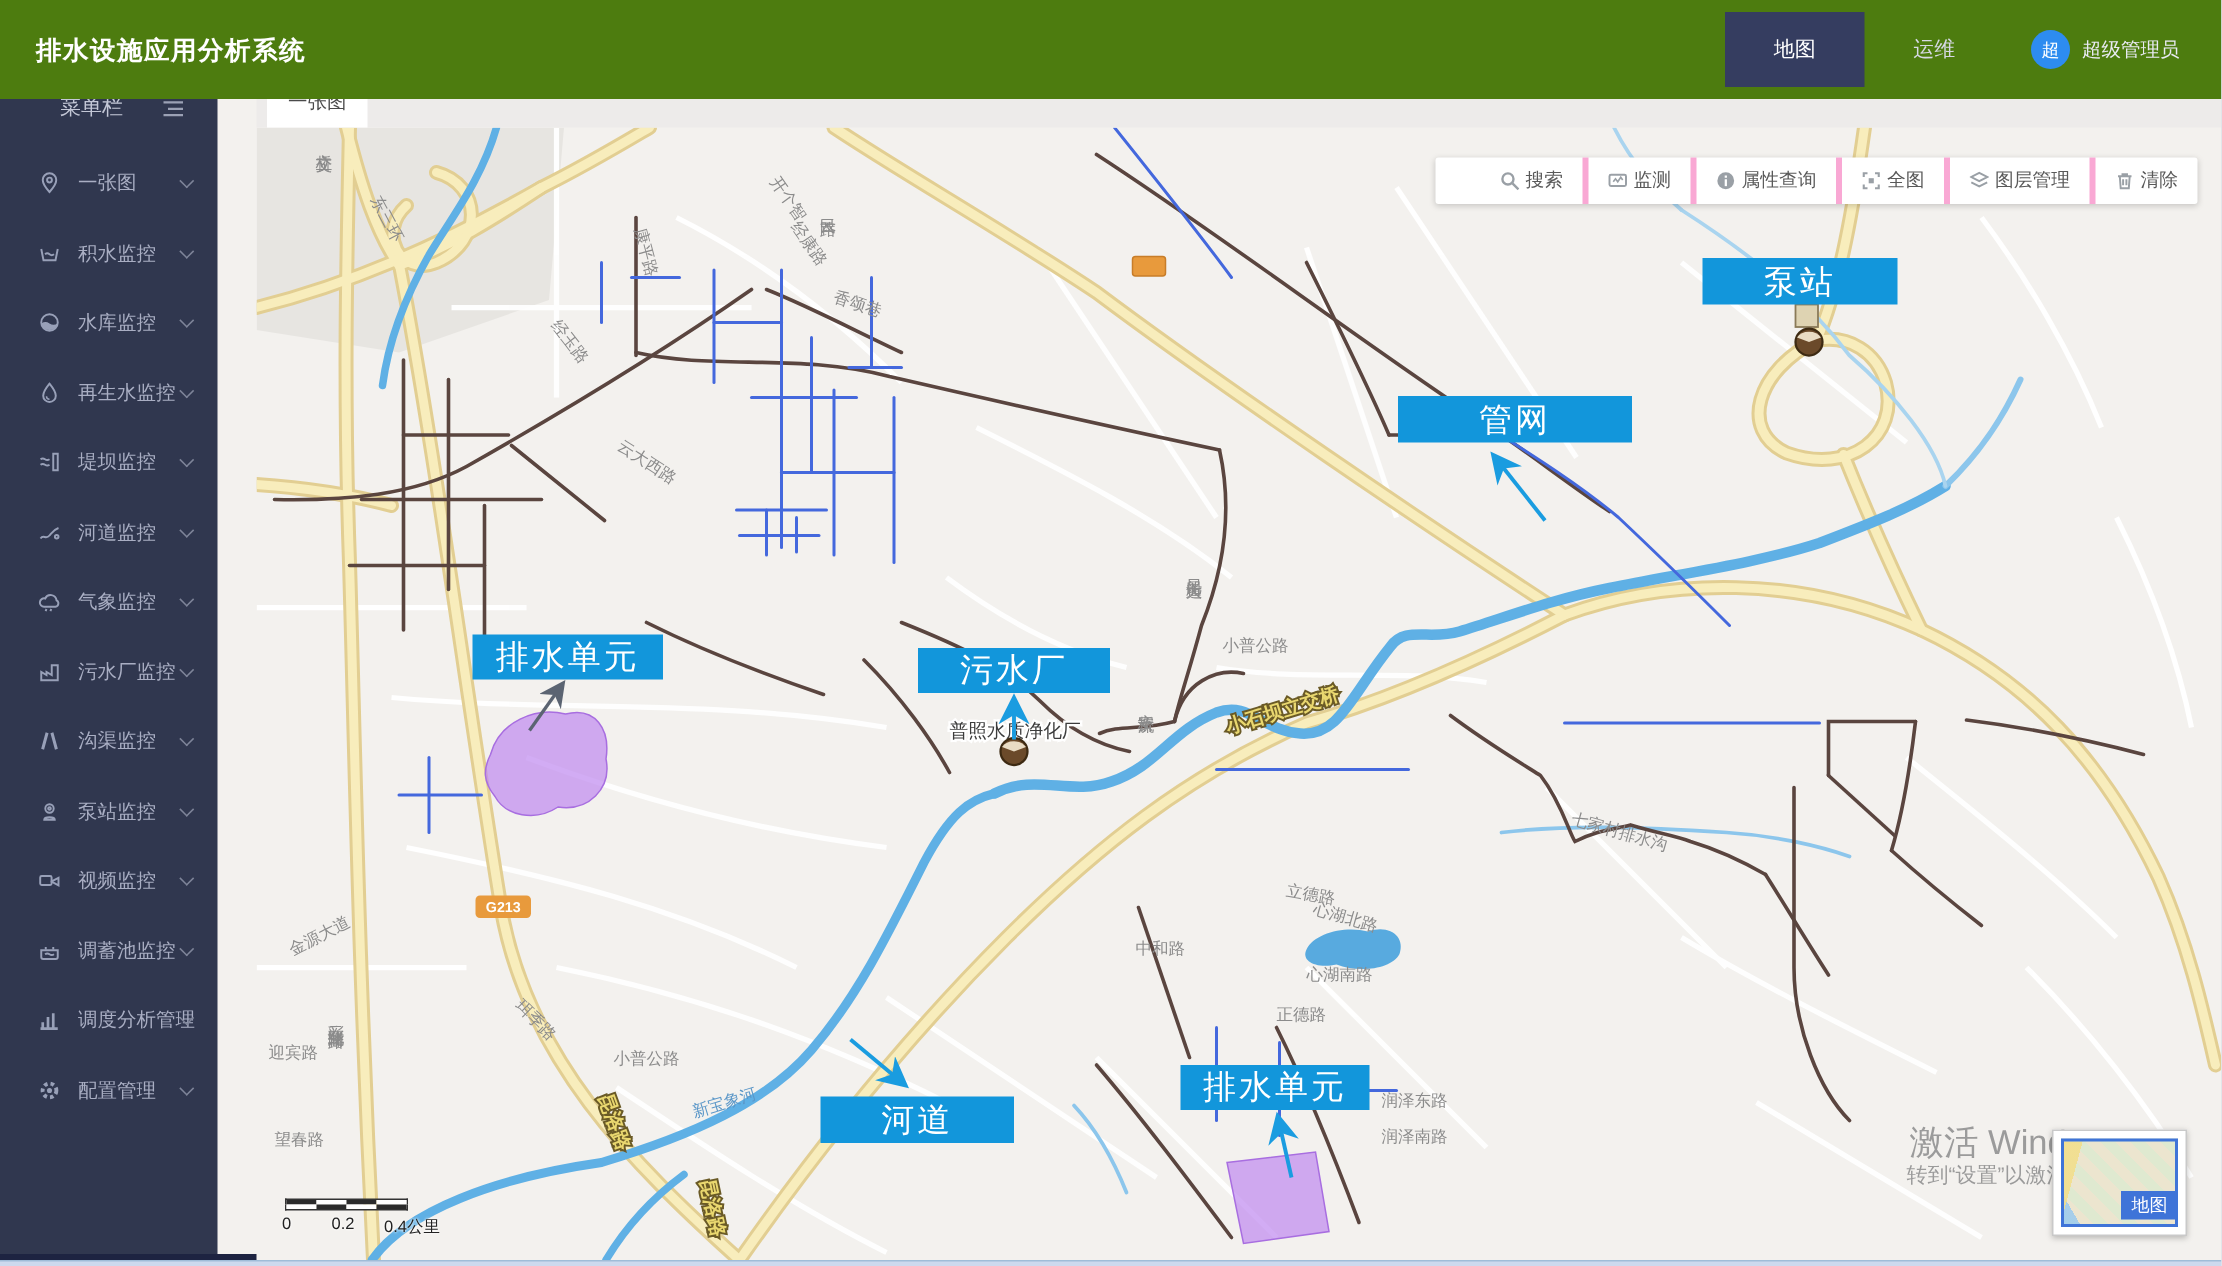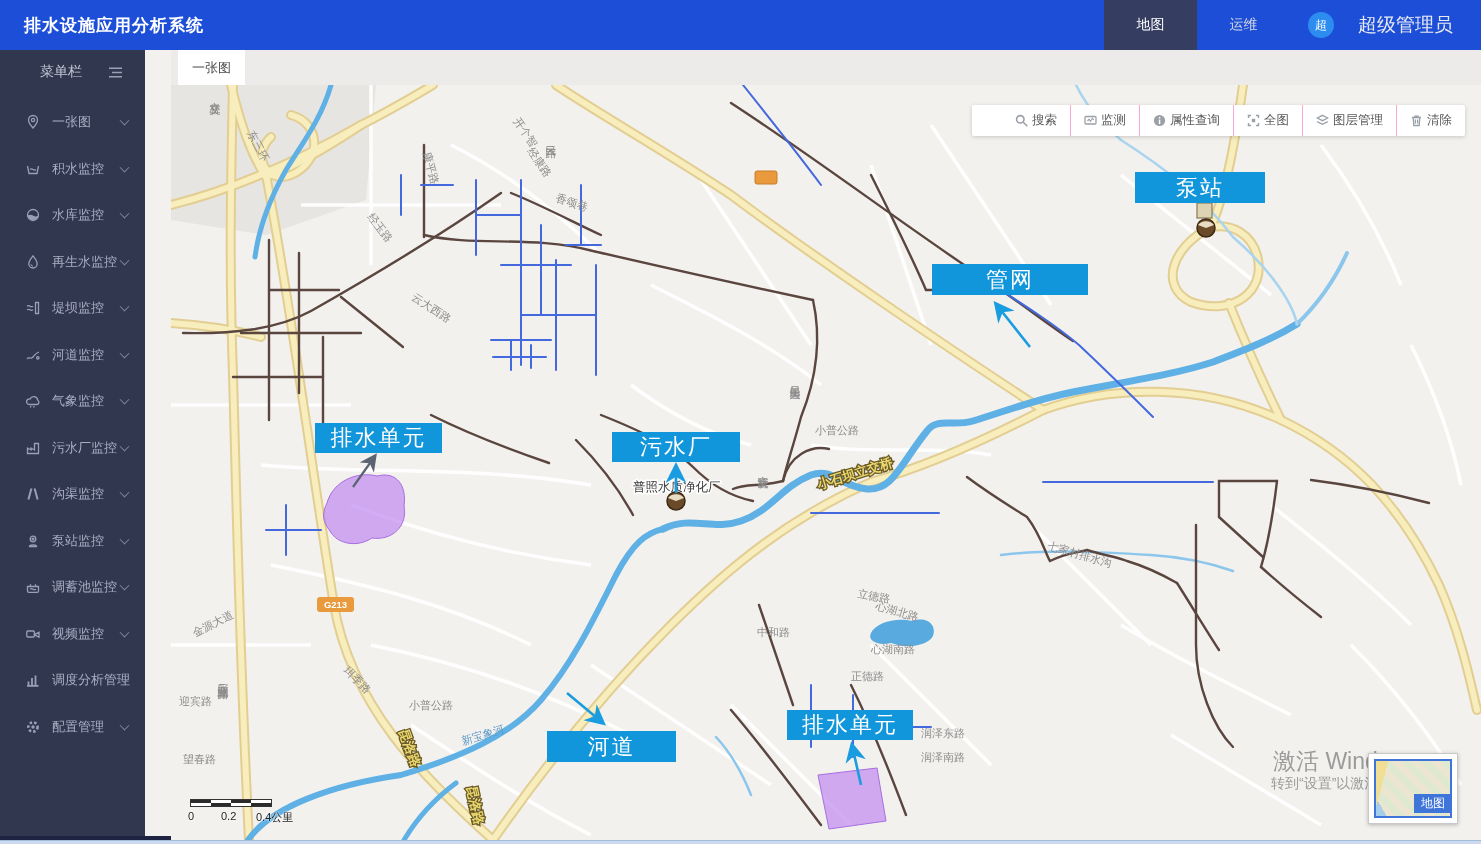--- a/index.html
+++ b/index.html
@@ -1,41 +1,41 @@
 <!DOCTYPE html>
 <html><head>
 <meta charset="utf-8">
 <style>
   html,body{margin:0;padding:0;background:#cfd8e8;font-family:"Liberation Sans","DejaVu Sans",sans-serif;}
   #app{position:relative;width:1481px;height:844px;overflow:hidden;background:#f3f1ee;}
   
-  .header{position:absolute;left:0;top:0;width:1481px;height:50px;background:#1d4ed8;display:flex;align-items:center;z-index:30;}
+  .header{position:absolute;left:0;top:0;width:1481px;height:66px;background:#4d7c0f;display:flex;align-items:center;z-index:30;}
   .header .title{color:#fff;font-size:17px;font-weight:bold;margin-left:24px;letter-spacing:1px;}
   .header .spacer{flex:1}
   .htab{width:93px;height:50px;display:flex;align-items:center;justify-content:center;color:#d6d9e4;font-size:14px;cursor:pointer;}
   .htab.active{background:#353d60;color:#fff;}
   .huser{display:flex;align-items:center;margin:0 28px 0 18px;}
   .avatar{width:26px;height:26px;border-radius:50%;background:#2d8cf0;color:#fff;font-size:12px;display:flex;align-items:center;justify-content:center;}
-  .uname{color:#e8eaf2;font-size:19px;margin-left:24px;}
+  .uname{color:#e8eaf2;font-size:13px;margin-left:8px;}
   
   .sidebar{position:absolute;left:0;top:50px;width:145px;height:790px;background:#30374f;z-index:20;}
   .side-head{height:44px;display:flex;align-items:center;color:#c3c7d6;font-size:14px;padding-left:40px;}
   .side-head .mico{margin-left:26px;display:flex;}
   .menu{margin-top:5px;}
   .mitem{height:46.5px;display:flex;align-items:center;padding-left:24px;color:#a9aec3;font-size:13px;cursor:pointer;position:relative;}
   .mitem .ic{width:17px;height:17px;margin-right:11px;display:flex;align-items:center;justify-content:center;flex:0 0 17px;}
   .chev{position:absolute;right:17px;top:50%;width:6px;height:6px;border-right:1.4px solid #7e8499;border-bottom:1.4px solid #7e8499;transform:translateY(-70%) rotate(45deg);}
   
   .tabbar{position:absolute;left:171px;top:50px;width:1310px;height:35px;background:#edebea;z-index:15;}
   .ctab{position:absolute;left:7px;top:0;width:67px;height:35px;background:#fff;color:#4a4a4a;font-size:13px;display:flex;align-items:center;justify-content:center;}
   .mapwrap{position:absolute;left:171px;top:85px;width:1310px;height:755px;overflow:hidden;background:#f3f1ee;}
   .mapwrap svg.basemap{position:absolute;left:0;top:0;}
   
   .mtoolbar{position:absolute;top:20px;right:16px;height:31px;background:#fff;border-radius:2px;box-shadow:0 1px 4px rgba(0,0,0,.18);display:flex;align-items:stretch;z-index:10;}
-  .titem{display:flex;align-items:center;padding:0 13px;font-size:12.5px;color:#595959;cursor:pointer;border-left:1px solid #f9a8d4;}
+  .titem{display:flex;align-items:center;padding:0 13px;font-size:12.5px;color:#595959;cursor:pointer;border-left:4px solid #f9a8d4;}
   .titem:first-child{border-left:none;margin-left:30px;}
   .titem svg{margin-right:4px;}
   
   .bluelabel{position:absolute;background:#1296db;color:#fff;font-size:22px;display:flex;align-items:center;justify-content:center;letter-spacing:2px;z-index:8;}
   
   .scalebar{position:absolute;left:19px;top:714px;width:120px;z-index:8;}
   .sb-row{display:flex;width:80px;border-left:1px solid #333;border-right:1px solid #333;}
   .sb-row.r1{border-top:1px solid #333;}
   .sb-row.r2{border-bottom:1px solid #333;}
   .sb-row span{width:20px;height:3px;display:block;}
@@ -185,36 +185,36 @@
               <circle cx="8" cy="6" r=".9"></circle>
               <path d="M4.5 13.5c0-2.2 7-2.2 7 0z"></path>
             </svg>
           </span>
         <span>泵站监控</span>
           <span class="chev"></span>
       </div>
       <div class="mitem">
         <span class="ic">
             <svg width="16" height="16" viewBox="0 0 16 16" fill="none" stroke="#98a0b8" stroke-width="1.3">
+              <rect x="1.8" y="5" width="7.6" height="6" rx="1"></rect>
+              <path d="M9.4 8.6L14 6.2v5L9.4 8.8z"></path>
+            </svg>
+          </span>
+        <span>视频监控</span>
+          <span class="chev"></span>
+      </div>
+      <div class="mitem">
+        <span class="ic">
+            <svg width="16" height="16" viewBox="0 0 16 16" fill="none" stroke="#98a0b8" stroke-width="1.3">
               <path d="M2.5 7.5h11V12a1.3 1.3 0 0 1-1.3 1.3H3.8A1.3 1.3 0 0 1 2.5 12z"></path>
               <path d="M5.5 7V5.3M10.5 7V5.3"></path>
               <path d="M5 10.2q1.5-1 3 0t3 0"></path>
             </svg>
           </span>
         <span>调蓄池监控</span>
-          <span class="chev"></span>
-      </div>
-      <div class="mitem">
-        <span class="ic">
-            <svg width="16" height="16" viewBox="0 0 16 16" fill="none" stroke="#98a0b8" stroke-width="1.3">
-              <rect x="1.8" y="5" width="7.6" height="6" rx="1"></rect>
-              <path d="M9.4 8.6L14 6.2v5L9.4 8.8z"></path>
-            </svg>
-          </span>
-        <span>视频监控</span>
           <span class="chev"></span>
       </div>
       <div class="mitem">
         <span class="ic">
             <svg width="16" height="16" viewBox="0 0 16 16" fill="none" stroke="#98a0b8" stroke-width="1.8">
               <path d="M3.5 13V9.5M7 13V6M10.5 13V3.5M2 13.8h11.5"></path>
             </svg>
           </span>
         <span>调度分析管理</span>
           <span class="chev"></span>

